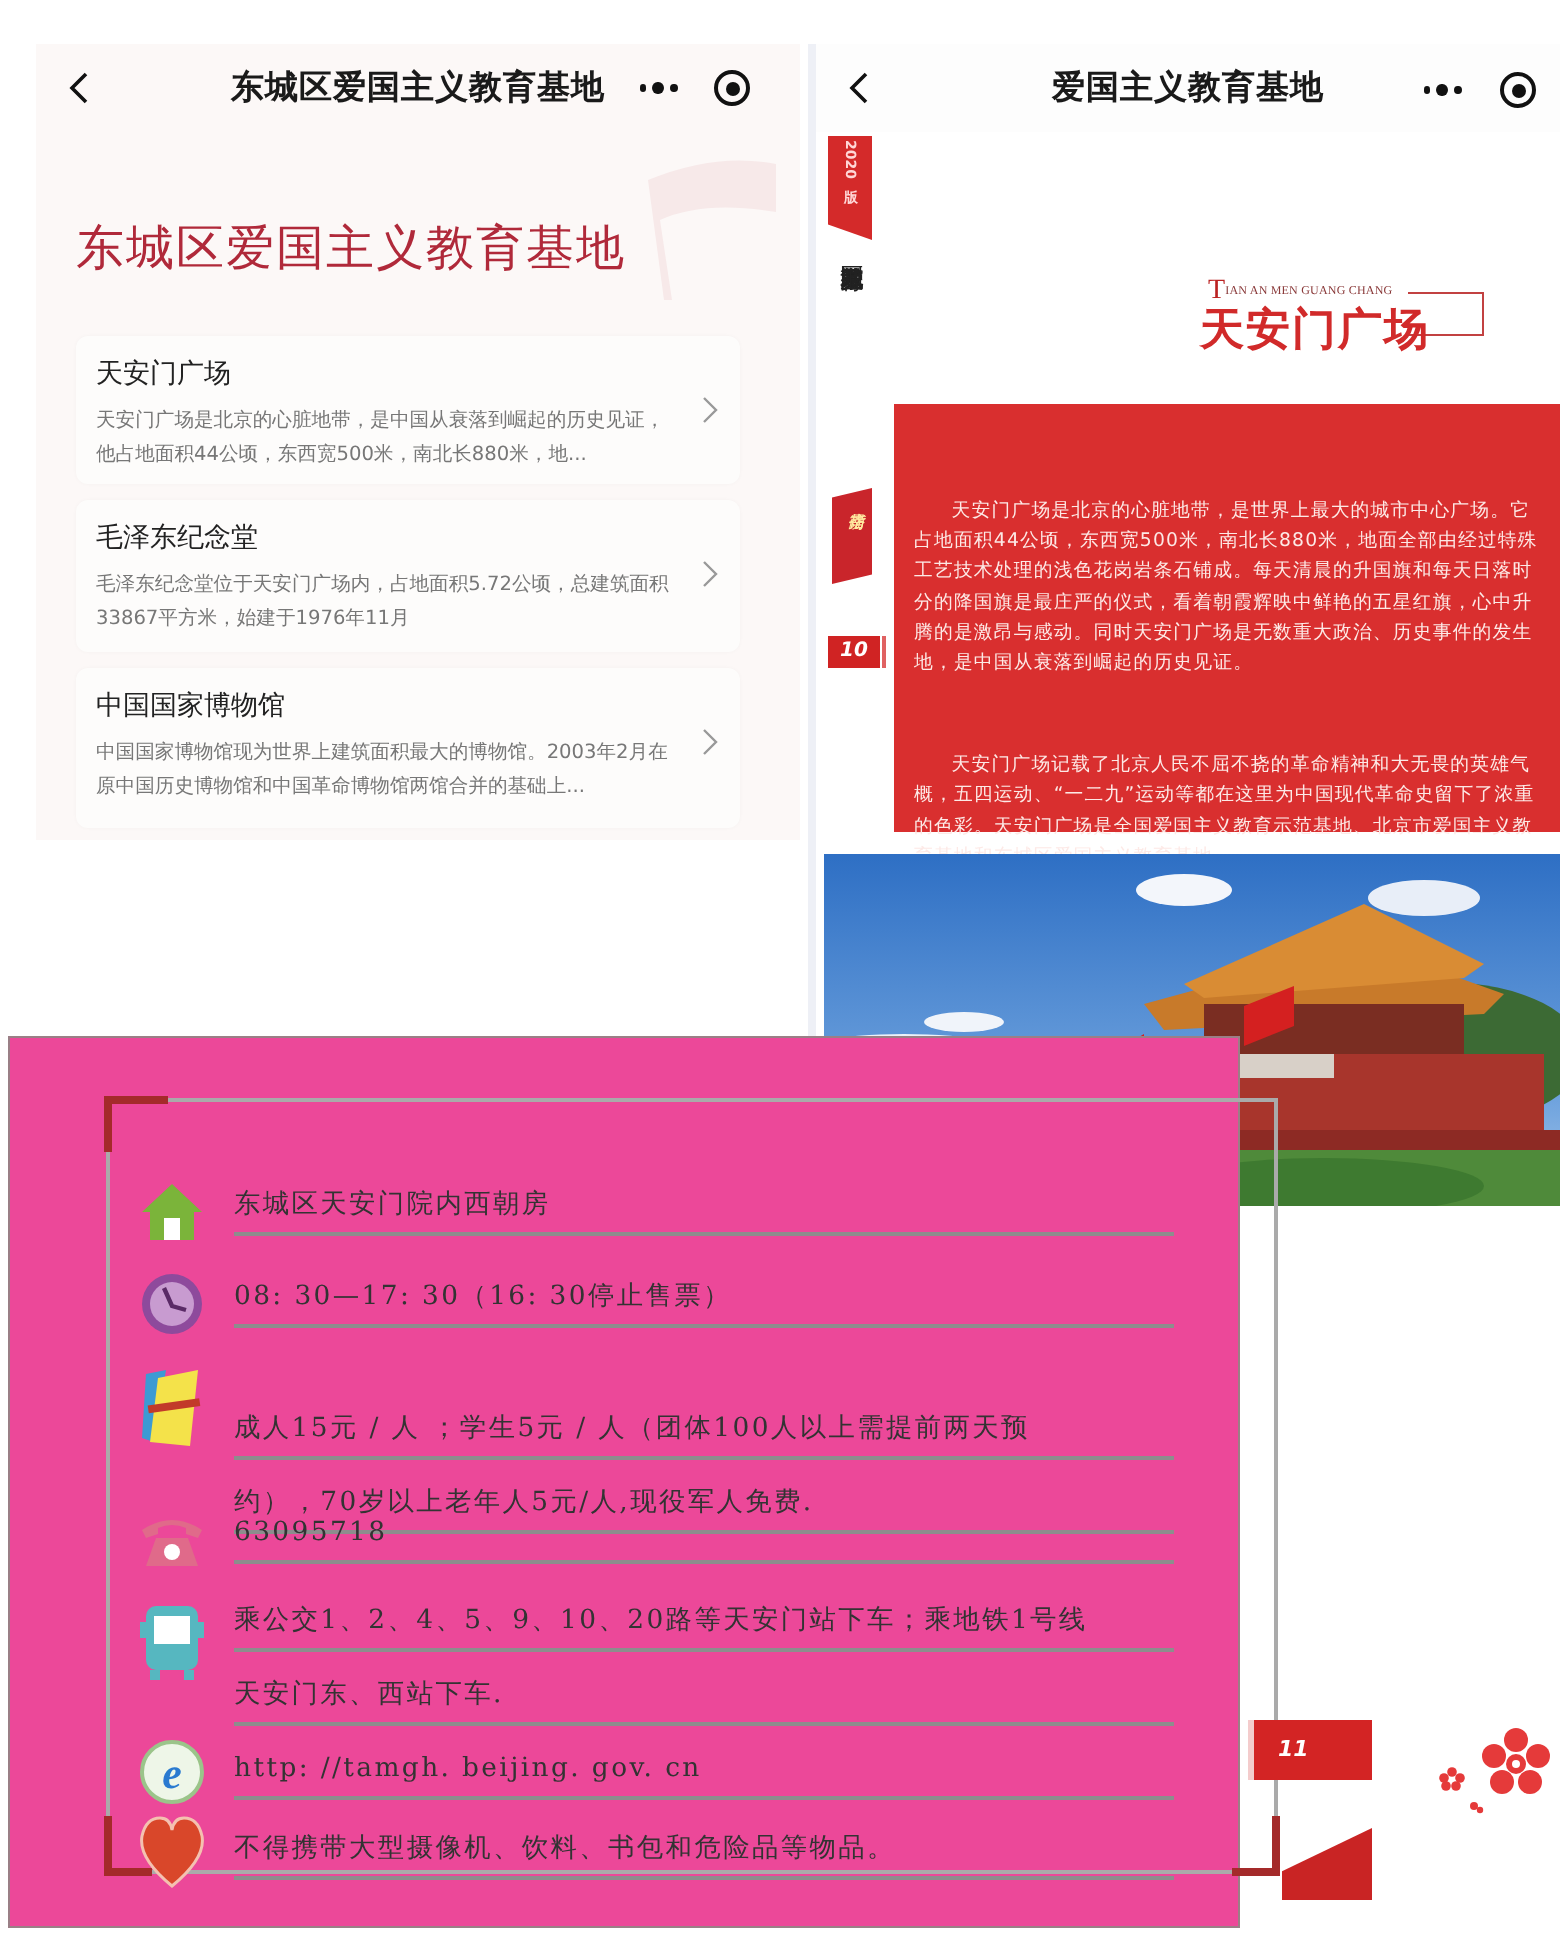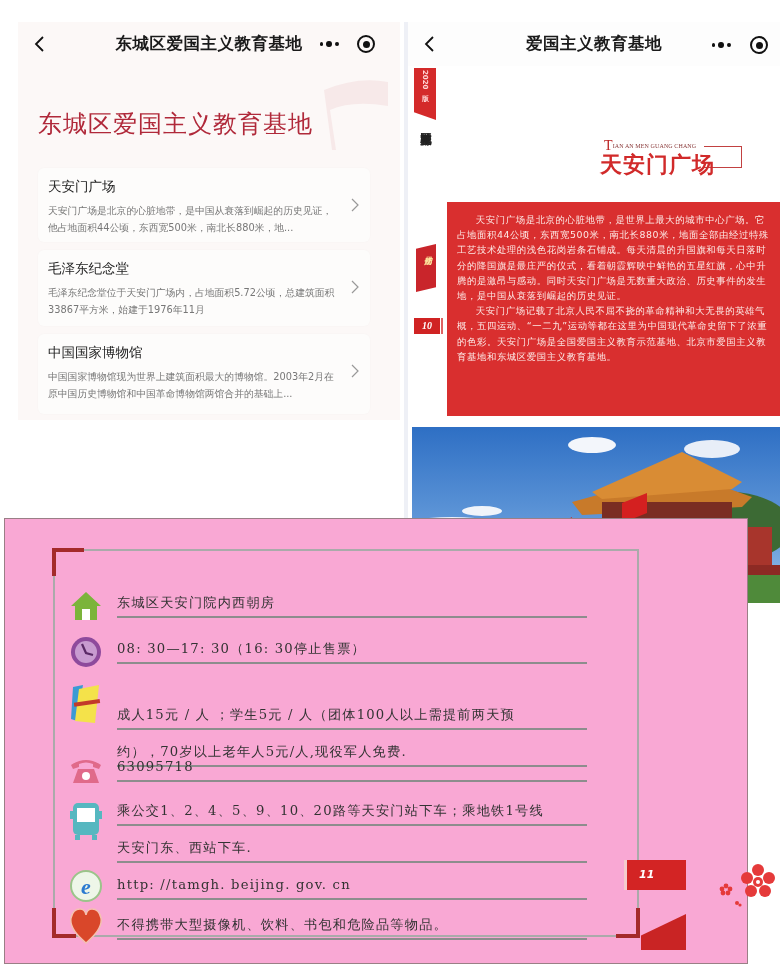--- a/index.html
+++ b/index.html
@@ -60,49 +60,49 @@
     position: absolute; left: 2px; top: 56px; width: 20px; writing-mode: vertical-rl; font-size: 11.5px;
     color: #222; letter-spacing: 0; line-height: 20px; border-left: 1px solid #999; padding-left: 2px;
   }
   .strip-guide {
     position: absolute; left: 2px; top: 176px; width: 20px; height: 48px; background: #c9252b;
     clip-path: polygon(0 10%, 100% 0, 100% 90%, 0 100%);
   }
   .strip-guide-text { position: absolute; left: 5px; top: 6px; writing-mode: vertical-rl; font-size: 8px; color: #ffeaa0; font-style: italic; }
   .page-num-10 {
     position: absolute; left: 6px; top: 296px; width: 26px; height: 16px; background: #d02323;
-    color: #fff; font-size: 10px; font-weight: bold; font-style: italic; text-align: center; line-height: 16px; font-family: Liberation Serif, serif;
+    color: #fff; font-size: 10px; font-weight: bold; font-style: italic; text-align: center; line-height: 16px;
   }
   .strip-red-line { position: absolute; left: 33px; top: 296px; width: 2px; height: 16px; background: #e06262; }
 
   .tam-en {
     position: absolute; left: 196px; top: 116px; font-family: "Liberation Serif", serif; font-size: 6px; color: #8a3a3a; letter-spacing: 0.1px;
   }
   .tam-en .capT { font-size: 14px; color: #b22; vertical-align: -2px; }
   .tam-bracket {
     position: absolute; left: 296px; top: 124px; width: 38px; height: 22px;
     border-top: 1px solid #c24141; border-right: 1px solid #c24141; border-bottom: 1px solid #c24141;
   }
   .tam-zh {
     position: absolute; left: 192px; top: 128px; font-size: 22px; font-weight: bold; color: #d12a2a; letter-spacing: 1px;
   }
 
   .red-box {
     position: absolute; left: 39px; top: 180px; width: 334px; height: 214px; background: #d92f2f;
     padding: 10px 12px 0 10px; color: #fde9e6;
   }
-  .red-box p { font-size: 9.4px; line-height: 15.2px; text-indent: 2em; letter-spacing: 0.6px; }
+  .red-box p { font-size: 9.4px; line-height: 15.2px; text-indent: 2em; letter-spacing: 0.6px; margin-top: 36px; }
 
   .photo {
     position: absolute; left: 4px; top: 405px; width: 368px; height: 176px; overflow: hidden;
   }
 
   
   .info-panel {
-    position: absolute; left: 4px; top: 518px; width: 744px; height: 446px; background: #f9a8d4;
+    position: absolute; left: 4px; top: 518px; width: 616px; height: 446px; background: #ec4899;
     border: 1.5px solid #9a7f86;
   }
   .info-inner {
     position: absolute; left: 48px; top: 30px; width: 586px; height: 388px;
     border-top: 2px solid #aaa; border-left: 2px solid #aaa; border-right: 2px solid #aaa; border-bottom: 2px solid #aaa;
   }
   .corner { position: absolute; background: #a42a2a; }
   .corner.tl-h { left: -3px; top: -3px; width: 32px; height: 4px; }
   .corner.tl-v { left: -3px; top: -3px; width: 4px; height: 28px; }
   .corner.bl-h { left: -3px; bottom: -3px; width: 24px; height: 4px; }

